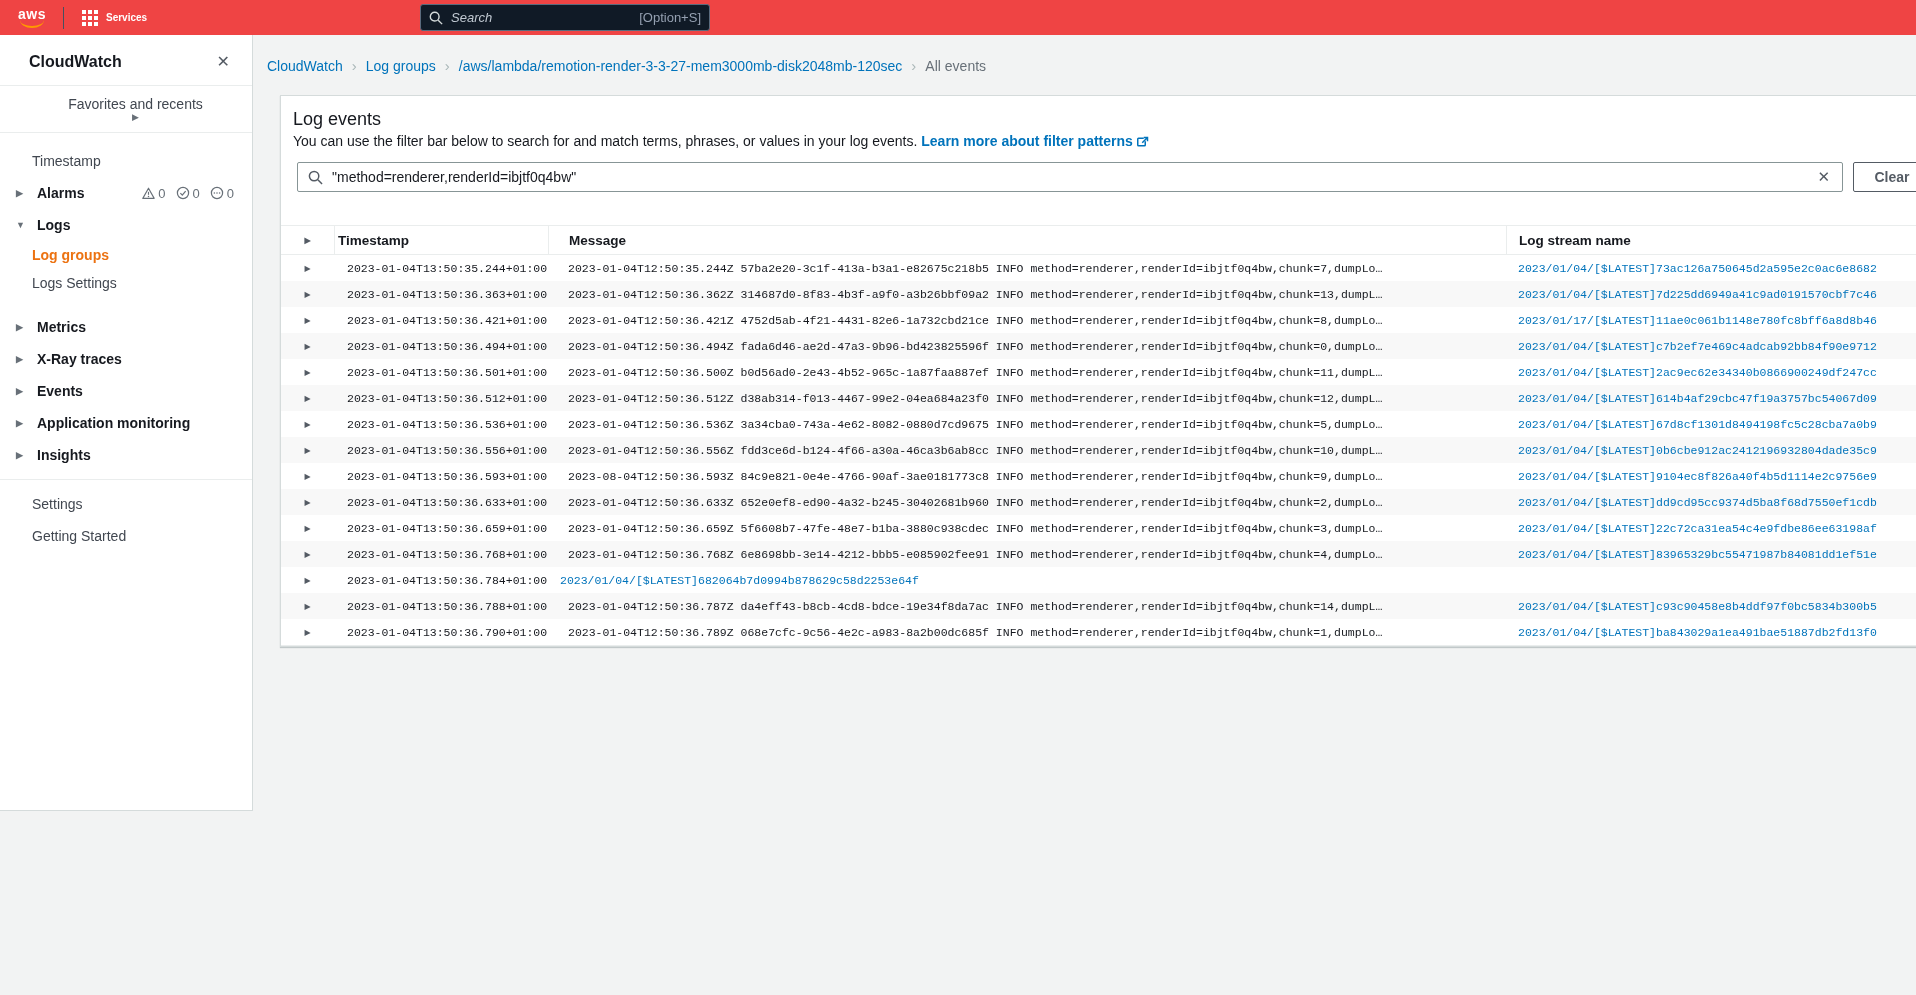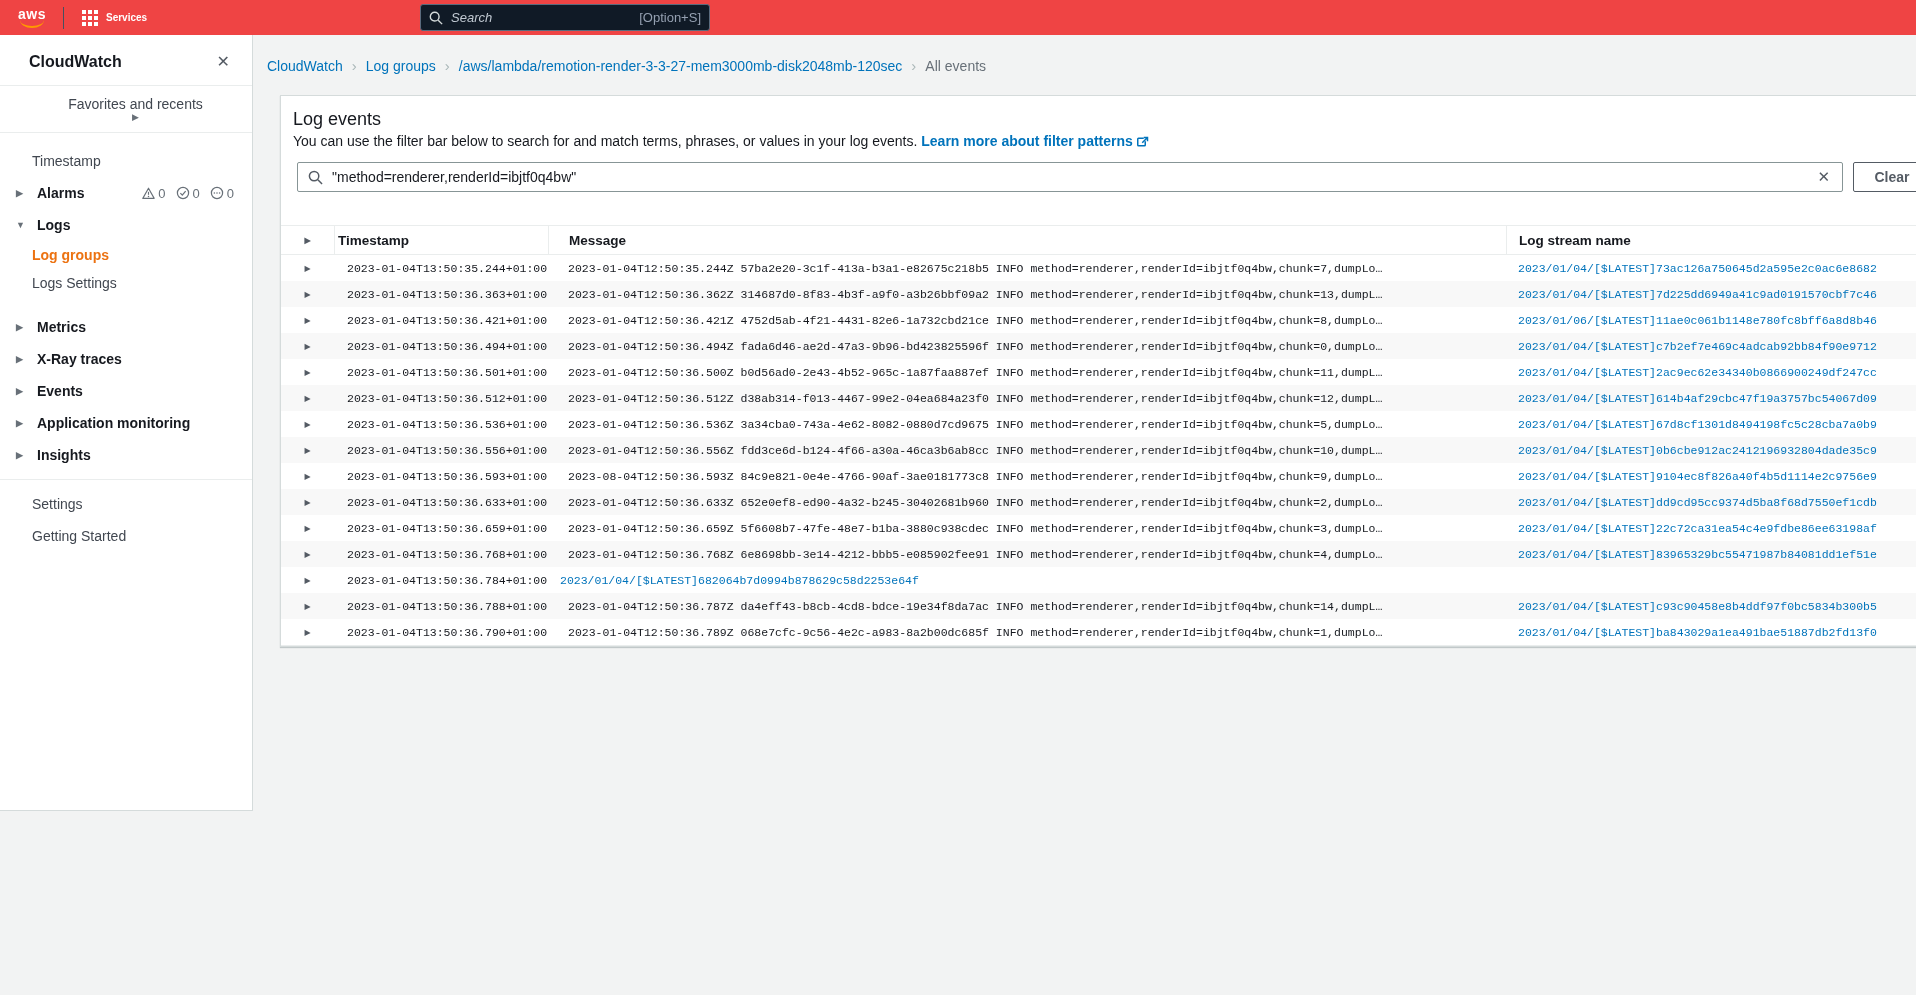--- a/index.html
+++ b/index.html
@@ -291,21 +291,21 @@
             <div class="cell-ts mono">2023-01-04T13:50:36.363+01:00</div>
             <div class="cell-msg mono">2023-01-04T12:50:36.362Z 314687d0-8f83-4b3f-a9f0-a3b26bbf09a2 INFO method=renderer,renderId=ibjtf0q4bw,chunk=13,dumpL…</div>
             <div class="cell-stream mono"><a>2023/01/04/[$LATEST]7d225dd6949a41c9ad0191570cbf7c46</a></div>
           </div>
           <div class="lt-row">
             <div class="cell-arrow">
               <span class="tri">▶</span>
             </div>
             <div class="cell-ts mono">2023-01-04T13:50:36.421+01:00</div>
             <div class="cell-msg mono">2023-01-04T12:50:36.421Z 4752d5ab-4f21-4431-82e6-1a732cbd21ce INFO method=renderer,renderId=ibjtf0q4bw,chunk=8,dumpLo…</div>
-            <div class="cell-stream mono"><a>2023/01/06/[$LATEST]11ae0c061b1148e780fc8bff6a8d8b46</a></div>
+            <div class="cell-stream mono"><a>2023/01/17/[$LATEST]11ae0c061b1148e780fc8bff6a8d8b46</a></div>
           </div>
           <div class="lt-row">
             <div class="cell-arrow">
               <span class="tri">▶</span>
             </div>
             <div class="cell-ts mono">2023-01-04T13:50:36.494+01:00</div>
             <div class="cell-msg mono">2023-01-04T12:50:36.494Z fada6d46-ae2d-47a3-9b96-bd423825596f INFO method=renderer,renderId=ibjtf0q4bw,chunk=0,dumpLo…</div>
             <div class="cell-stream mono"><a>2023/01/04/[$LATEST]c7b2ef7e469c4adcab92bb84f90e9712</a></div>
           </div>
           <div class="lt-row">

